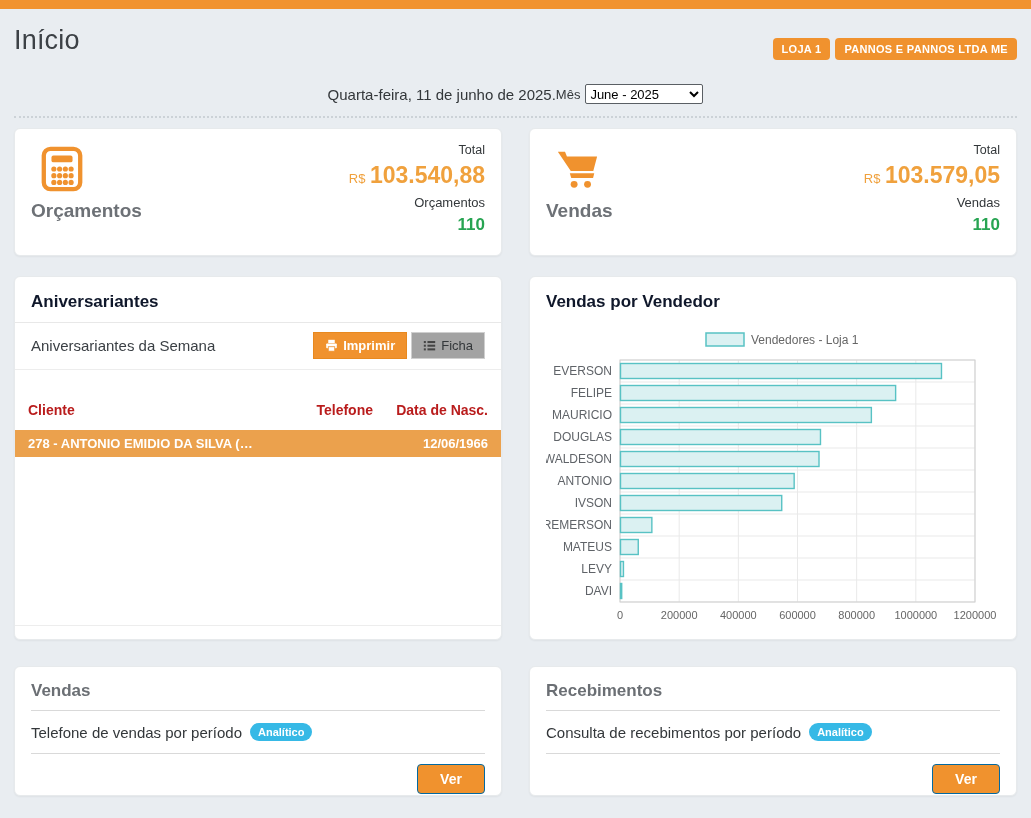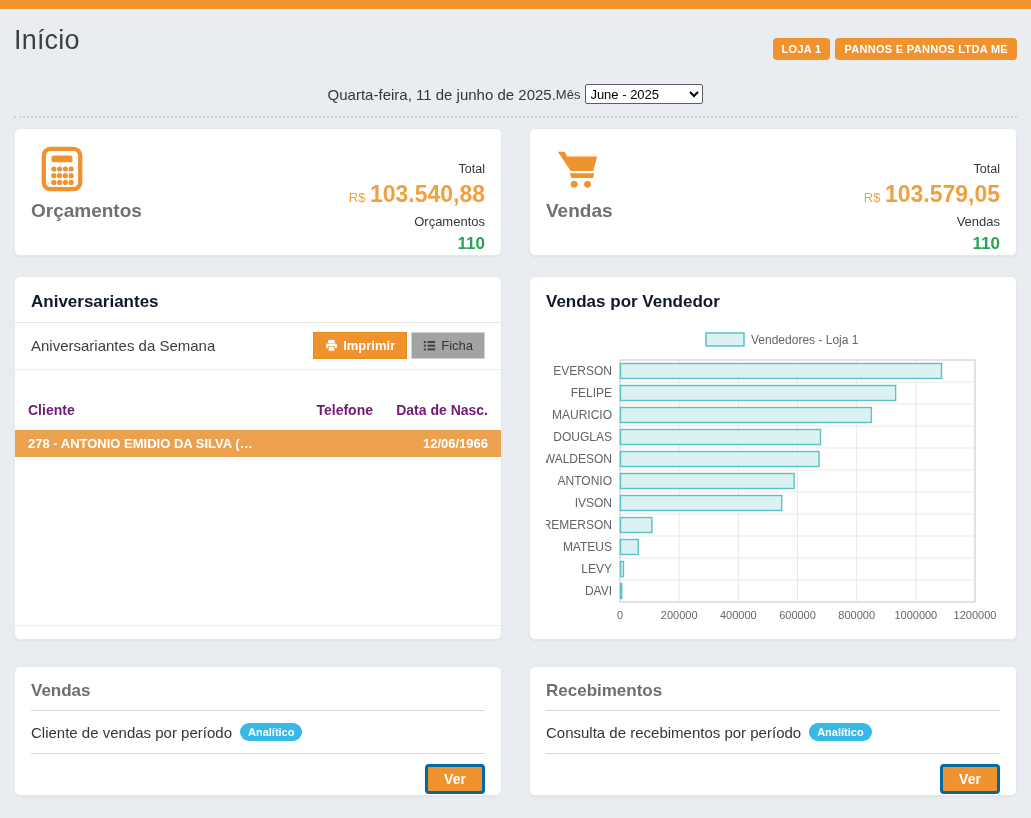--- a/index.html
+++ b/index.html
@@ -38,62 +38,62 @@
   }
   .row2 { margin-top:20px; }
   .row3 { margin-top:26px; }
 
   
   .stat-card { height:128px; padding:13px 16px; display:flex; justify-content:space-between; }
   .stat-left { display:flex; flex-direction:column; justify-content:flex-start; }
   .stat-icon { width:46px; height:46px; margin:4px 0 8px 8px; }
   .stat-label { font-size:19px; font-weight:bold; color:#6d7176; }
   .stat-right { text-align:right; line-height:1.25; }
-  .stat-total-label { font-size:12.5px; color:#33373a; margin-top:20px; }
+  .stat-total-label { font-size:12.5px; color:#33373a; margin-top:1px; }
   .stat-amount { color:#f0a13d; margin-top:2px; }
   .stat-amount .cur { font-size:13px; }
   .stat-amount .val { font-size:23px; font-weight:bold; }
   .stat-count-label { font-size:13px; color:#33373a; margin-top:6px; }
   .stat-count { font-size:17px; font-weight:bold; color:#27a452; margin-top:2px; }
 
   
   .tall-card { height:364px; display:flex; flex-direction:column; overflow:hidden; }
   .card-title { font-size:17px; font-weight:bold; color:#0f172a; padding:15px 16px 10px; }
   .card-title.underlined { border-bottom:1px solid #e8e8e8; margin:0 0 0 0; }
 
   
   .bday-subrow { display:flex; justify-content:space-between; align-items:center; padding:9px 16px 10px; border-bottom:1px solid #ededed; }
   .bday-subtitle { font-size:15px; color:#3a3f44; }
   .bday-actions { display:flex; gap:4px; }
   .btn { display:inline-flex; align-items:center; gap:5px; font-family:"Liberation Sans",sans-serif;
          font-size:13px; border-radius:0; padding:5px 11px; cursor:pointer; border:1px solid transparent; }
   .btn-orange { background:#f0922e; color:#fff; font-weight:bold; border-color:#e8891f; }
   .btn-white { background:#a3a3a3; color:#33373a; border-color:#cfcfcf; }
   .bday-table { margin-top:26px; }
-  .thead-row { display:flex; padding:6px 13px; font-size:14px; font-weight:bold; color:#701a75; }
+  .thead-row { display:flex; padding:6px 13px; font-size:14px; font-weight:bold; color:#b91c1c; }
   .col-cliente { flex:1; text-align:left; overflow:hidden; white-space:nowrap; text-overflow:ellipsis; }
   .col-telefone { width:115px; text-align:right; }
   .col-data { width:115px; text-align:right; }
   .bday-row { display:flex; align-items:center; background:#eba14d; color:#fff; font-weight:bold;
               font-size:13px; padding:6px 13px; margin-top:6px; cursor:pointer; }
   .bday-spacer { flex:1; }
   .bday-footer { border-top:1px solid #ededed; height:14px; }
 
   
   .chart-wrap { padding:4px 16px 0; }
   svg text { font-family:"Liberation Sans", sans-serif; }
 
   
   .action-card { height:130px; padding:0 16px; display:flex; flex-direction:column; }
   .action-title { font-size:17px; font-weight:bold; color:#6b6f74; padding:14px 0 9px; border-bottom:1px solid #d9d9d9; }
   .action-desc { display:flex; align-items:center; gap:8px; padding:12px 0; border-bottom:1px solid #d9d9d9; font-size:15px; color:#33373a; }
   .badge-cyan { background:#36b9e6; color:#fff; font-size:11px; font-weight:bold; padding:3px 8px; border-radius:9px; }
   .action-footer { display:flex; justify-content:flex-end; padding-top:10px; }
-  .btn-ver { background:#f0922e; color:#fff; font-weight:bold; font-size:14px; border:3px solid #0369a1;
-             border-radius:4px; width:60px; height:30px; cursor:pointer; font-family:"Liberation Sans",sans-serif; }
+  .btn-ver { background:#f0922e; color:#fff; font-weight:bold; font-size:14px; border:1px solid #0369a1;
+             border-radius:4px; width:68px; height:30px; cursor:pointer; font-family:"Liberation Sans",sans-serif; }
 </style>
 </head>
 <body>
 
 <div class="topbar"></div>
 
 <div class="page">
 
   <div class="page-header">
     <h1 class="page-title">Início</h1>
@@ -275,21 +275,21 @@
             <rect x="74.5" y="257.5" width="1.2" height="15" fill="#dbf1f2" stroke="#58c2c4" stroke-width="1.4"></rect>
           </svg>
       </div>
     </div>
   </div>
 
   <div class="grid row3">
     <div class="card action-card">
       <div class="action-title">Vendas</div>
       <div class="action-desc">
-        <span>Cliente de vendas por período</span>
+        <span>Telefone de vendas por período</span>
         <span class="badge-cyan">Analítico</span>
       </div>
       <div class="action-footer">
         <button class="btn-ver">Ver</button>
       </div>
     </div>
 
     <div class="card action-card">
       <div class="action-title">Recebimentos</div>
       <div class="action-desc">

